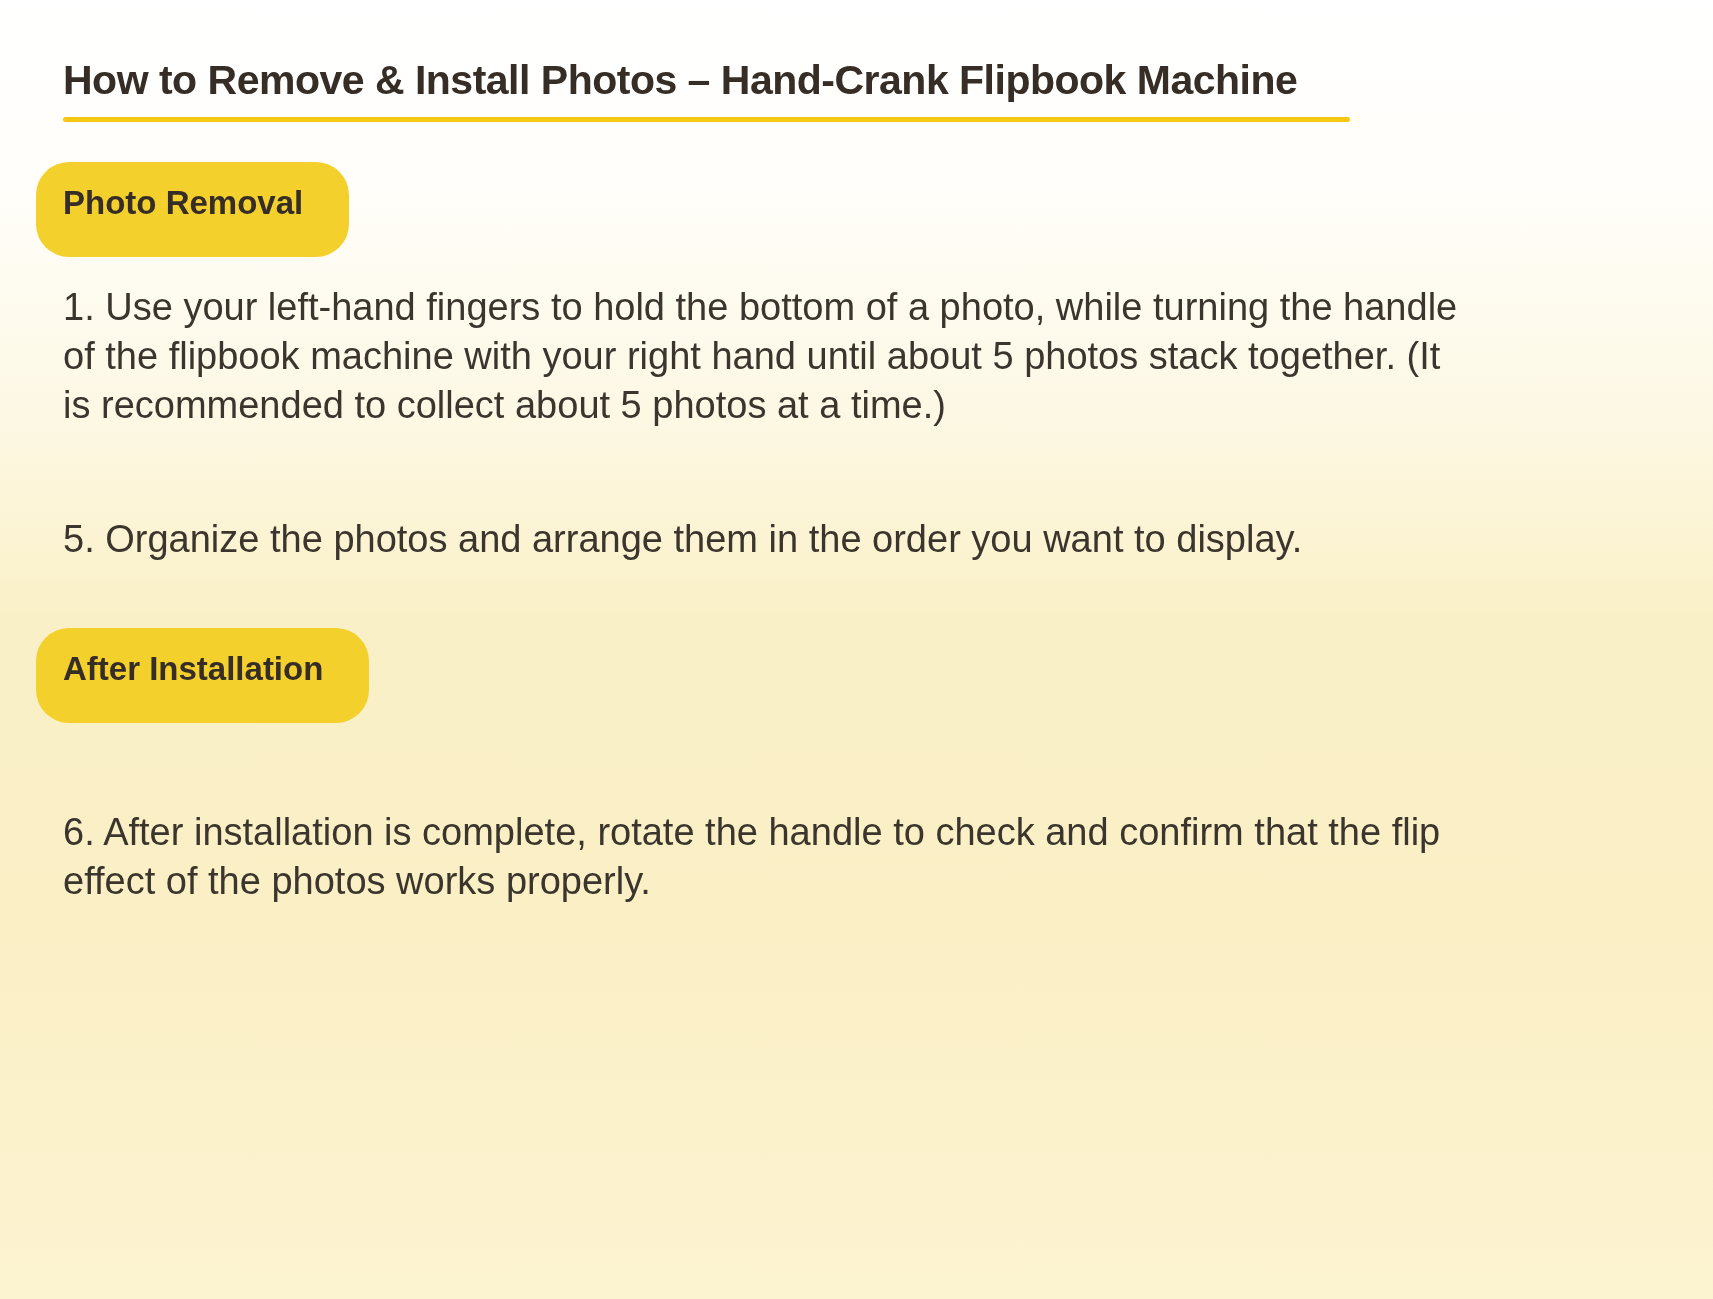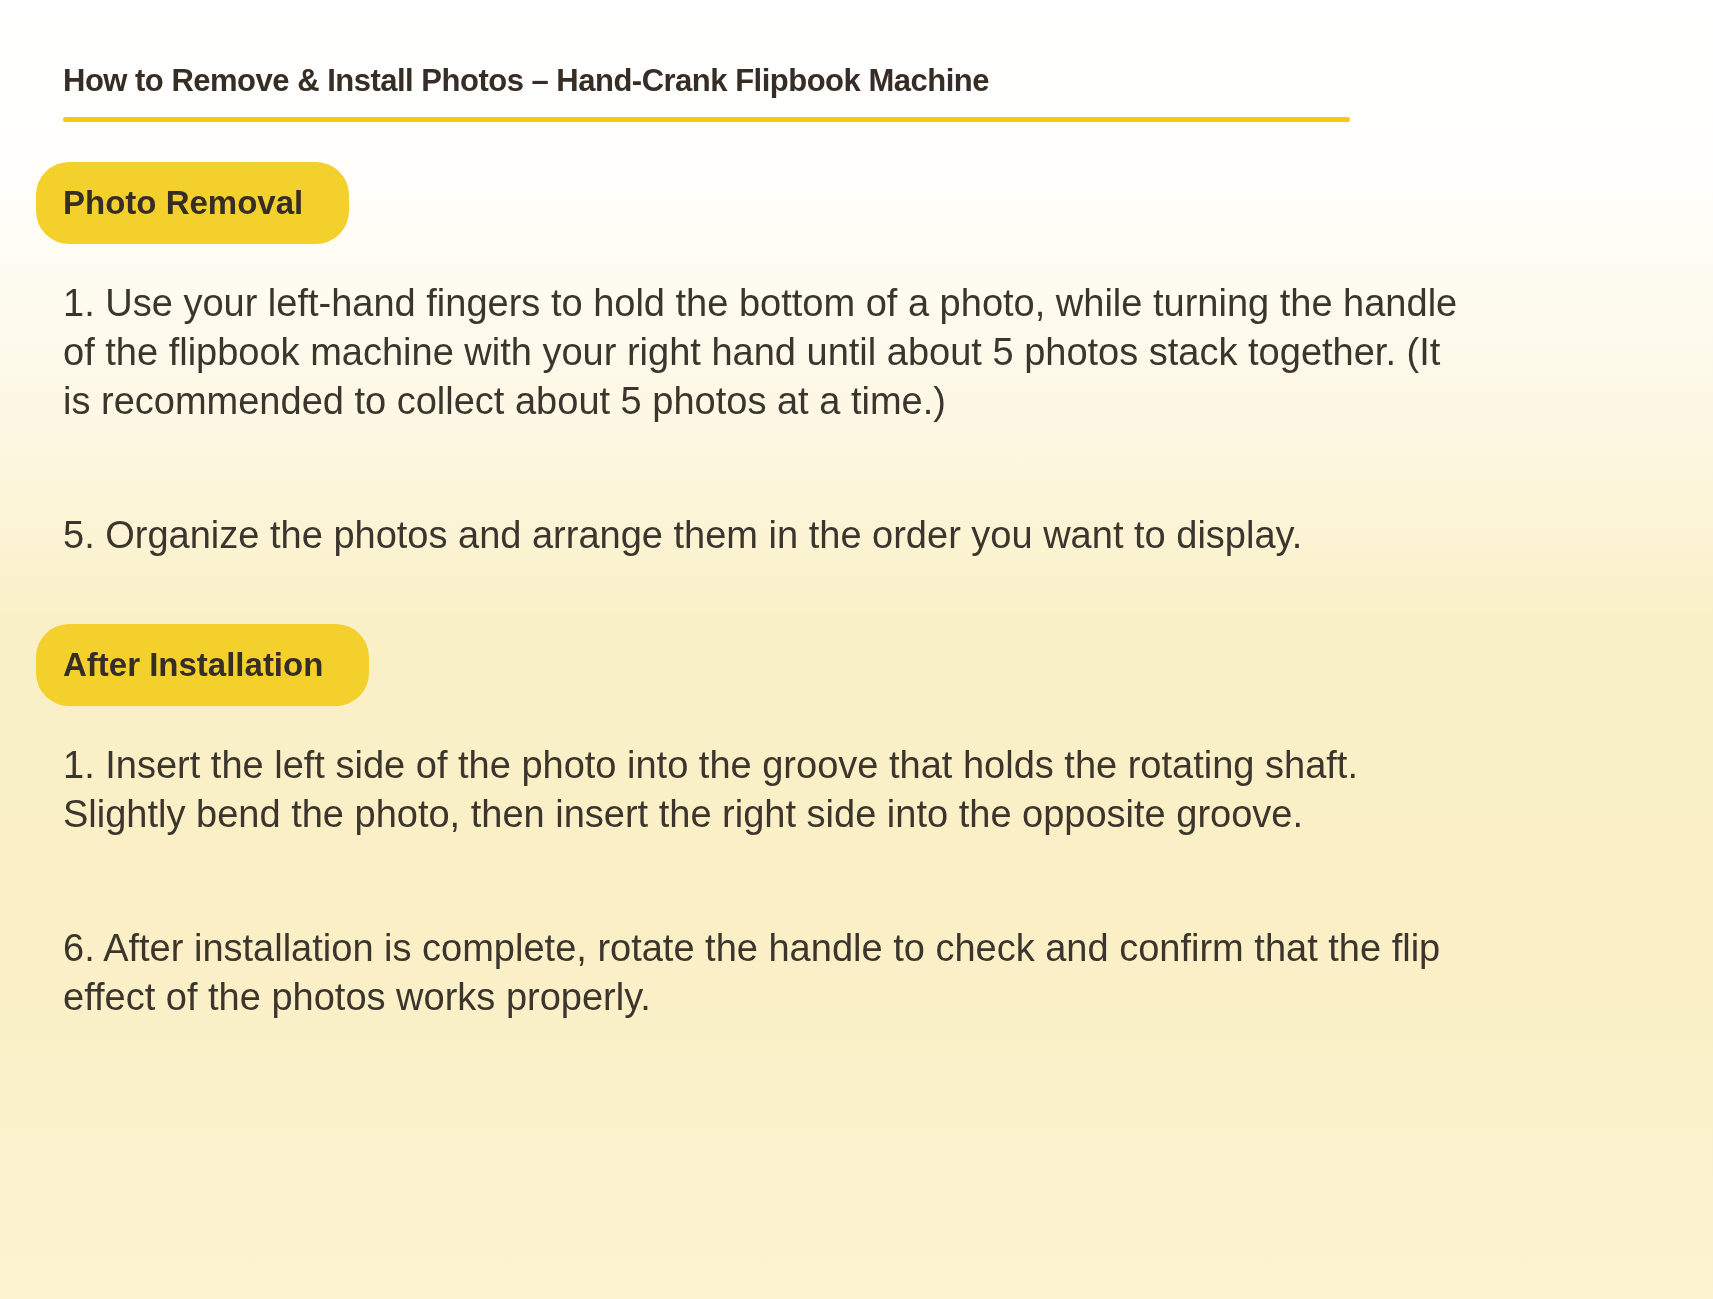--- a/index.html
+++ b/index.html
@@ -21,39 +21,39 @@
       #ffffff 0%,
       #fffefa 14%,
       #fdf8e4 32%,
       #faf0c7 48%,
       #faefc5 72%,
       #fcf3d1 100%);
   }
   .title {
     margin: 0;
     padding: 57px 16px 0 63px;
-    font-size: 31px;
+    font-size: 41px;
     line-height: 47px;
     font-weight: bold;
     letter-spacing: -0.5px;
     color: #362e26;
   }
   .title-rule {
     margin: 13px 0 0 63px;
     width: 1287px;
     height: 5px;
     border-radius: 3px;
     background: #f7c712;
   }
   .badge {
     display: inline-flex;
     align-items: center;
-    margin: 40px 0 9px 36px;
+    margin: 40px 0 0 36px;
     height: 82px;
-    padding: 0 46px 0 27px;
+    padding: 0 46px 13px 27px;
     border-radius: 33px;
     background: #f4d02c;
     font-size: 33px;
     font-weight: bold;
     color: #362e26;
     white-space: nowrap;
   }
   .badge.installation {
     margin-top: 64px;
   }
@@ -85,21 +85,19 @@
 of the flipbook machine with your right hand until about 5 photos stack together. (It
 is recommended to collect about 5 photos at a time.)</p>
 
 
     <p class="step">5. Organize the photos and arrange them in the order you want to display.</p>
   </section>
 
   <section>
     <div class="badge installation">After Installation</div>
 
-    <p class="step first">1. Insert the left side of the photo into the groove that holds the rotating shaft.
-Slightly bend the photo, then insert the right side into the opposite groove.</p>
 
 
     <p class="step">6. After installation is complete, rotate the handle to check and confirm that the flip
 effect of the photos works properly.</p>
   </section>
 
 </div>
 
 </body></html>

